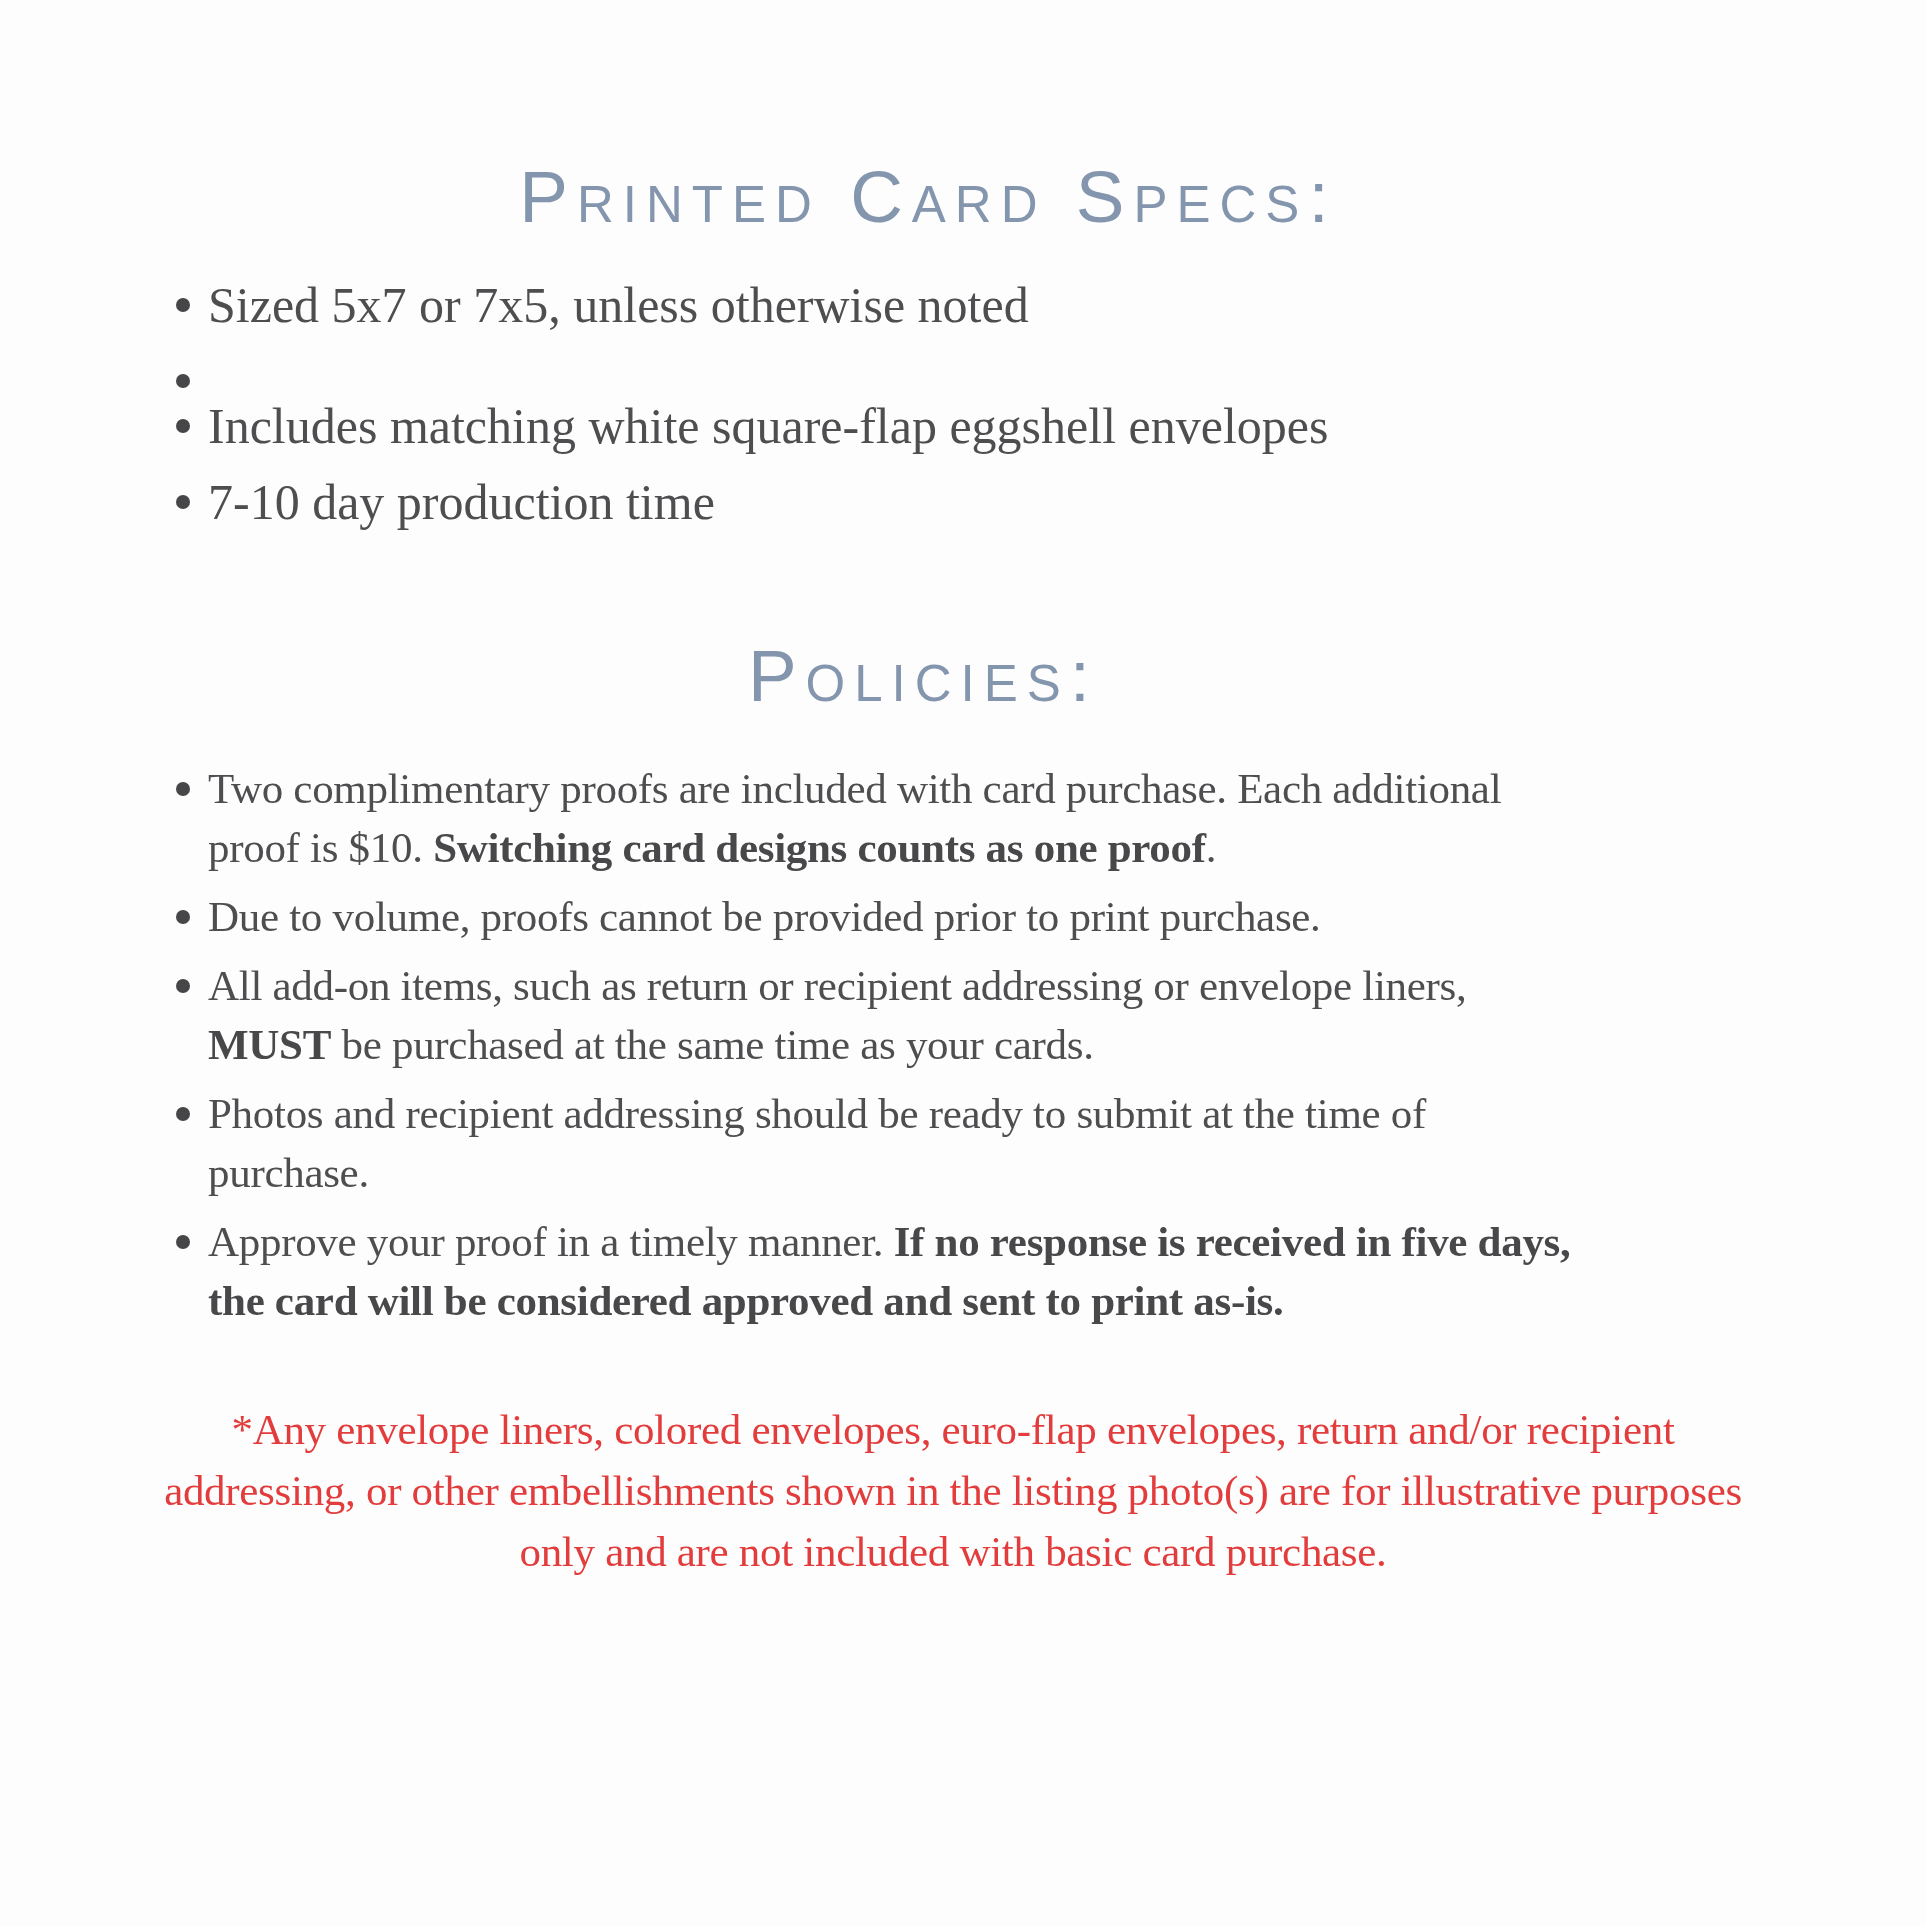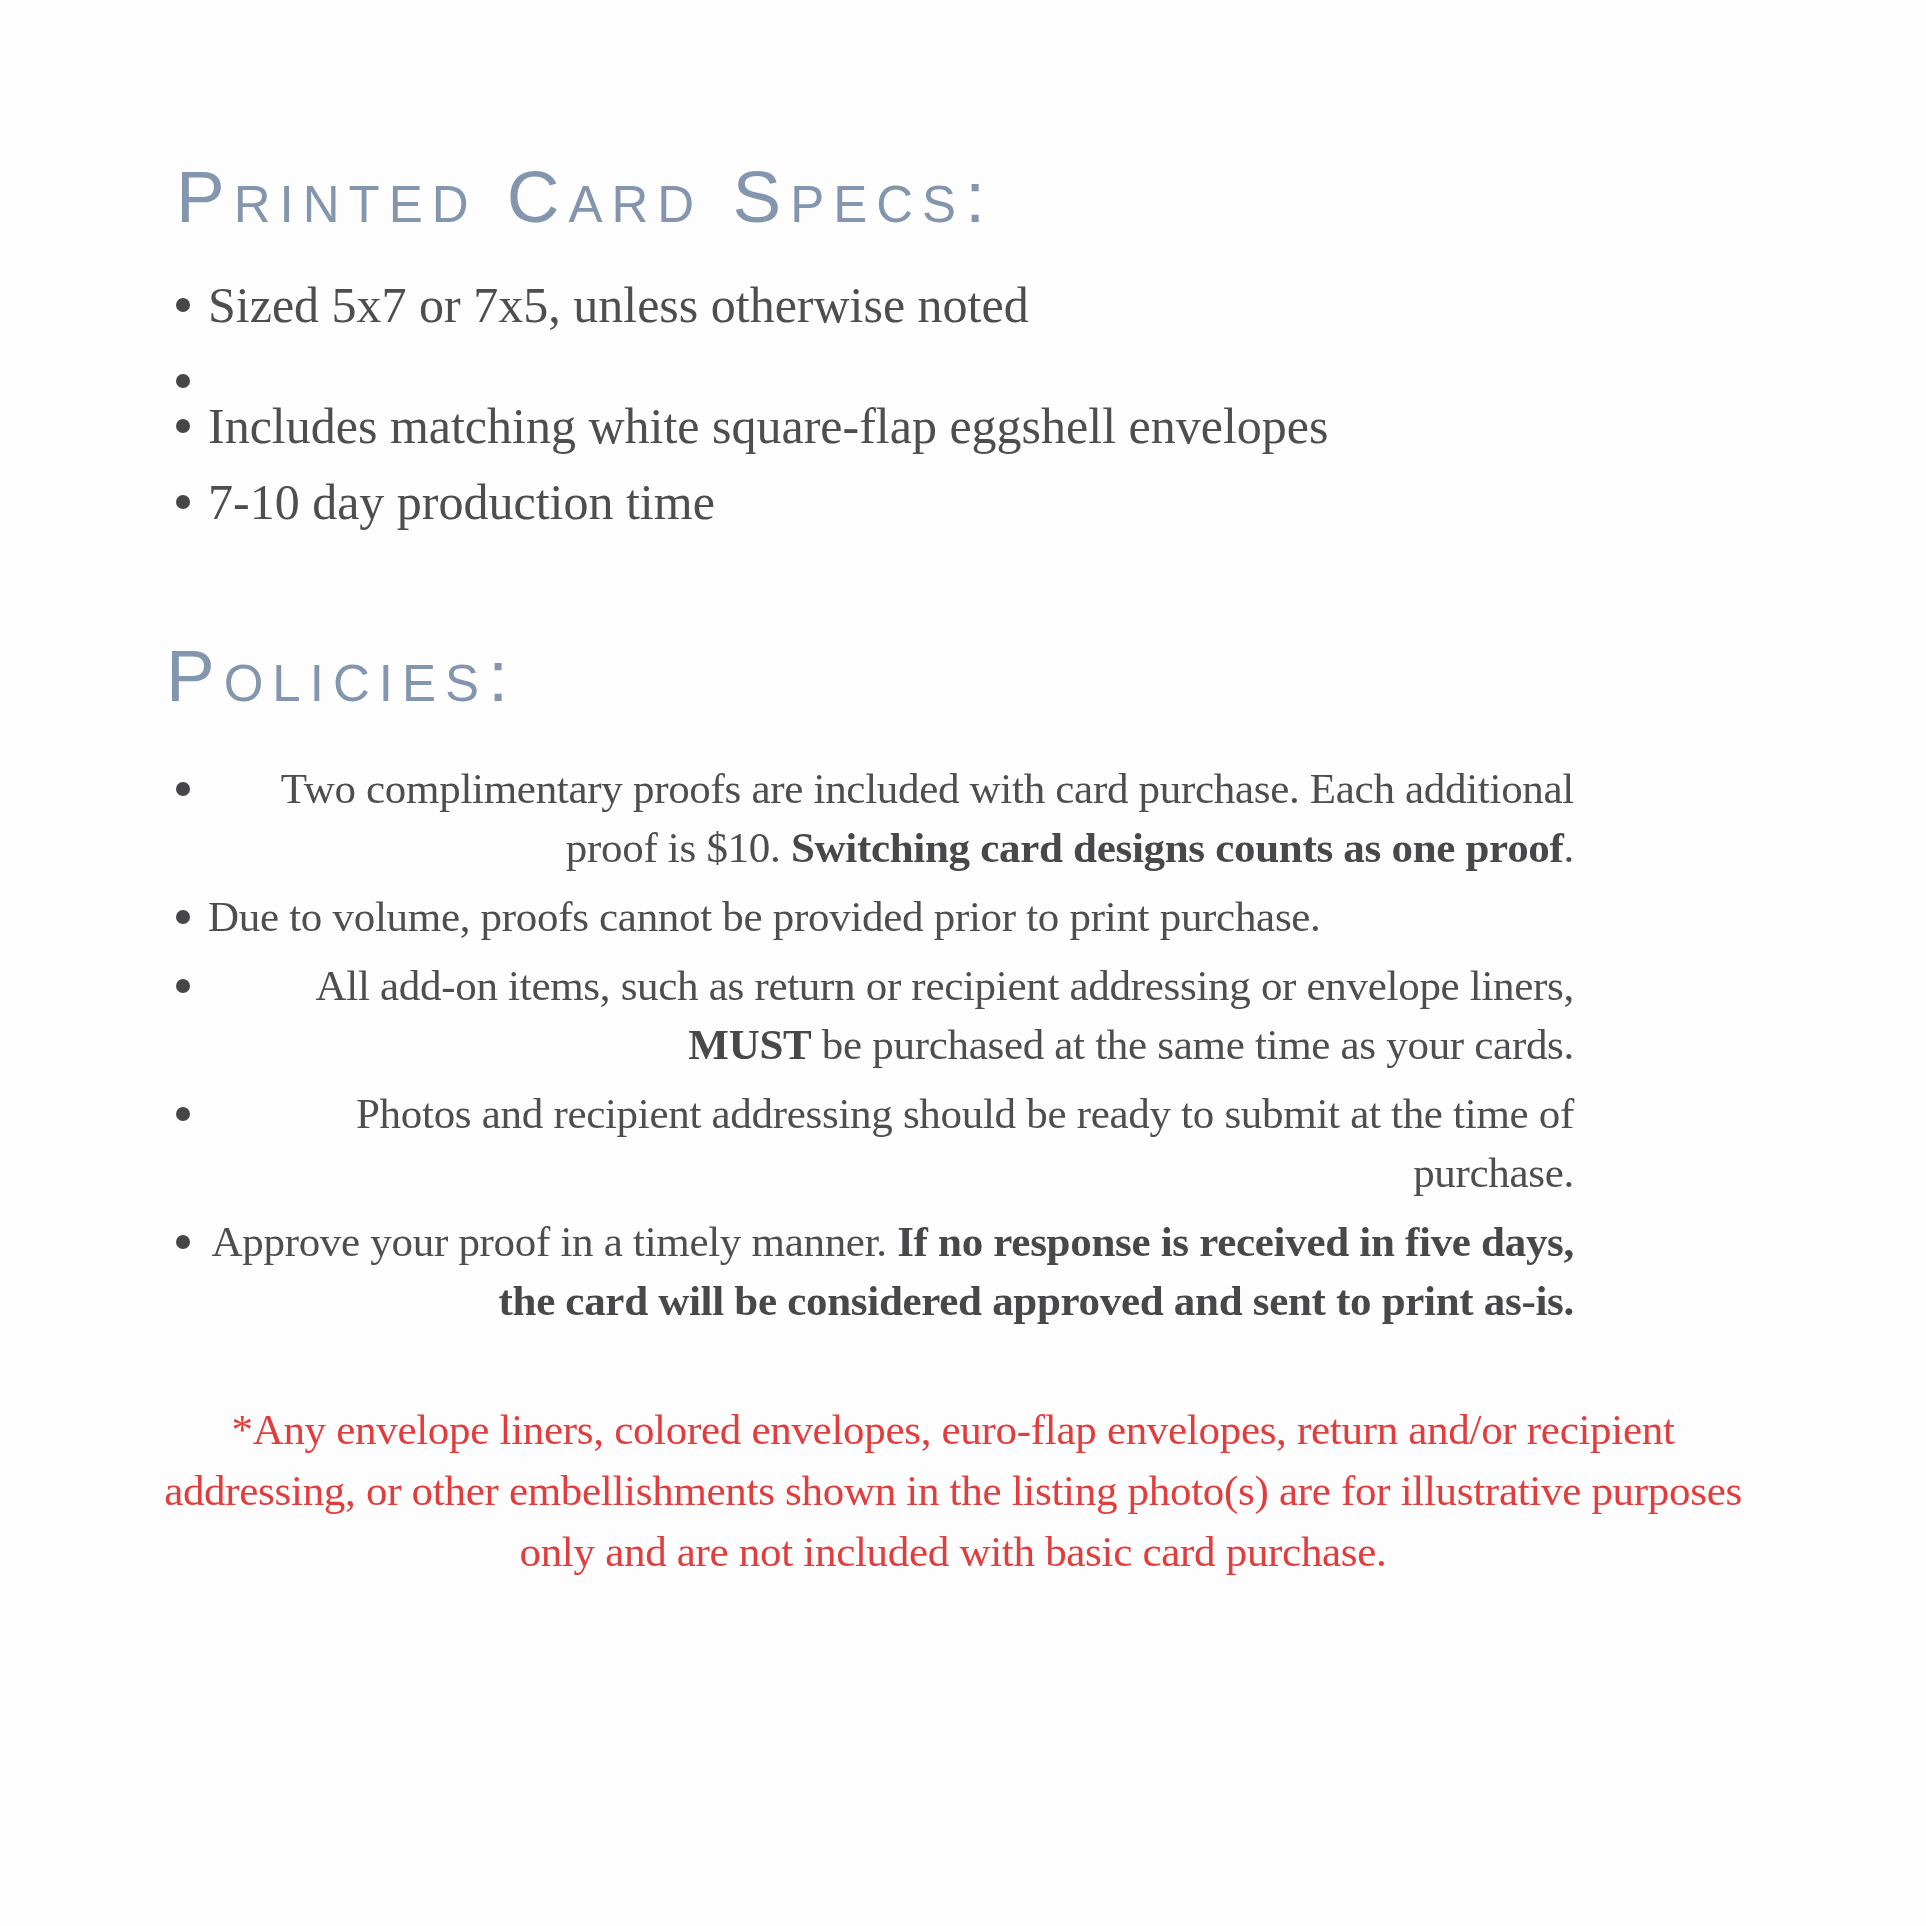--- a/index.html
+++ b/index.html
@@ -21,33 +21,33 @@
   .heading {
     font-family: "Liberation Sans", sans-serif;
     font-variant: small-caps;
     font-variant-caps: small-caps;
     font-weight: 400;
     font-size: 73px;
     line-height: 1;
     letter-spacing: 9px;
     color: #8495ae;
     margin: 0;
+    text-align: center;
   }
   .specs-heading { margin: 0 0 34px 0; }
   .policies-heading { margin: 99px 0 47px 0; margin-left: -10px; }
 
   ul.bullet-list {
     list-style: none;
     margin: 0;
     padding: 0;
   }
   ul.bullet-list li {
     display: flex;
     align-items: flex-start;
-    text-align: right;
   }
   .dot {
     flex: 0 0 auto;
     width: 14px;
     height: 14px;
     border-radius: 50%;
     background: #464648;
   }
 
   

